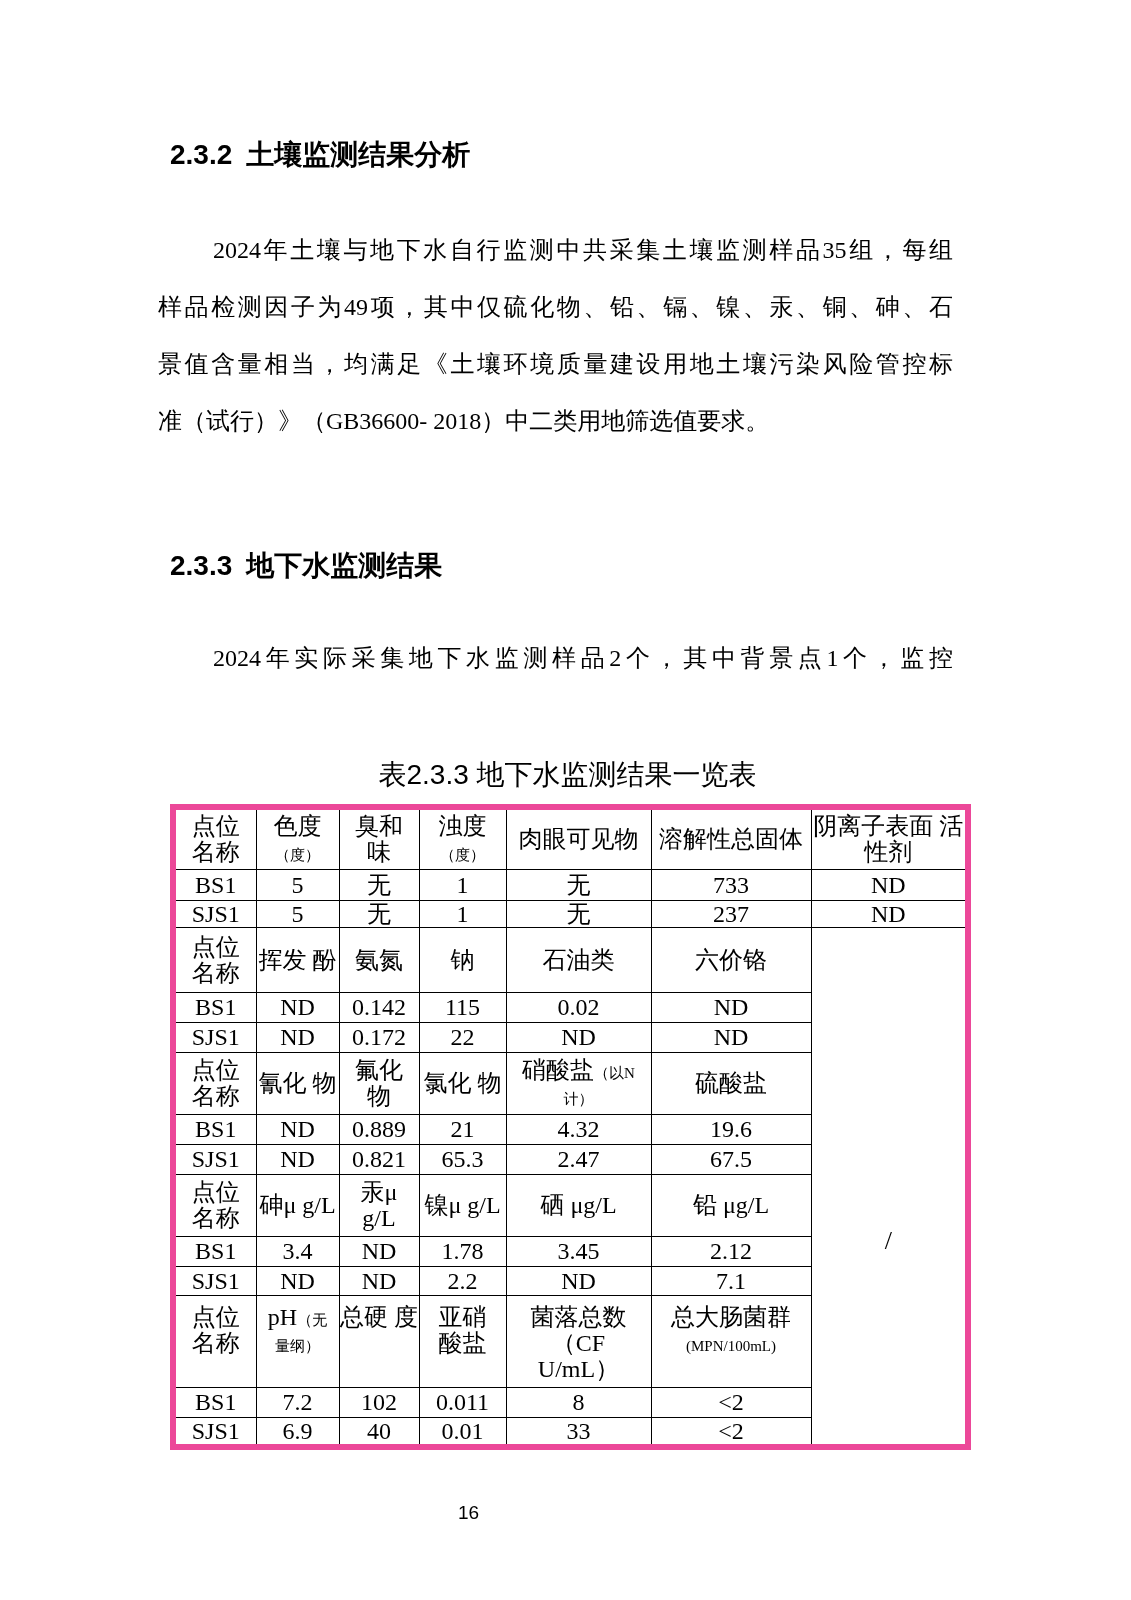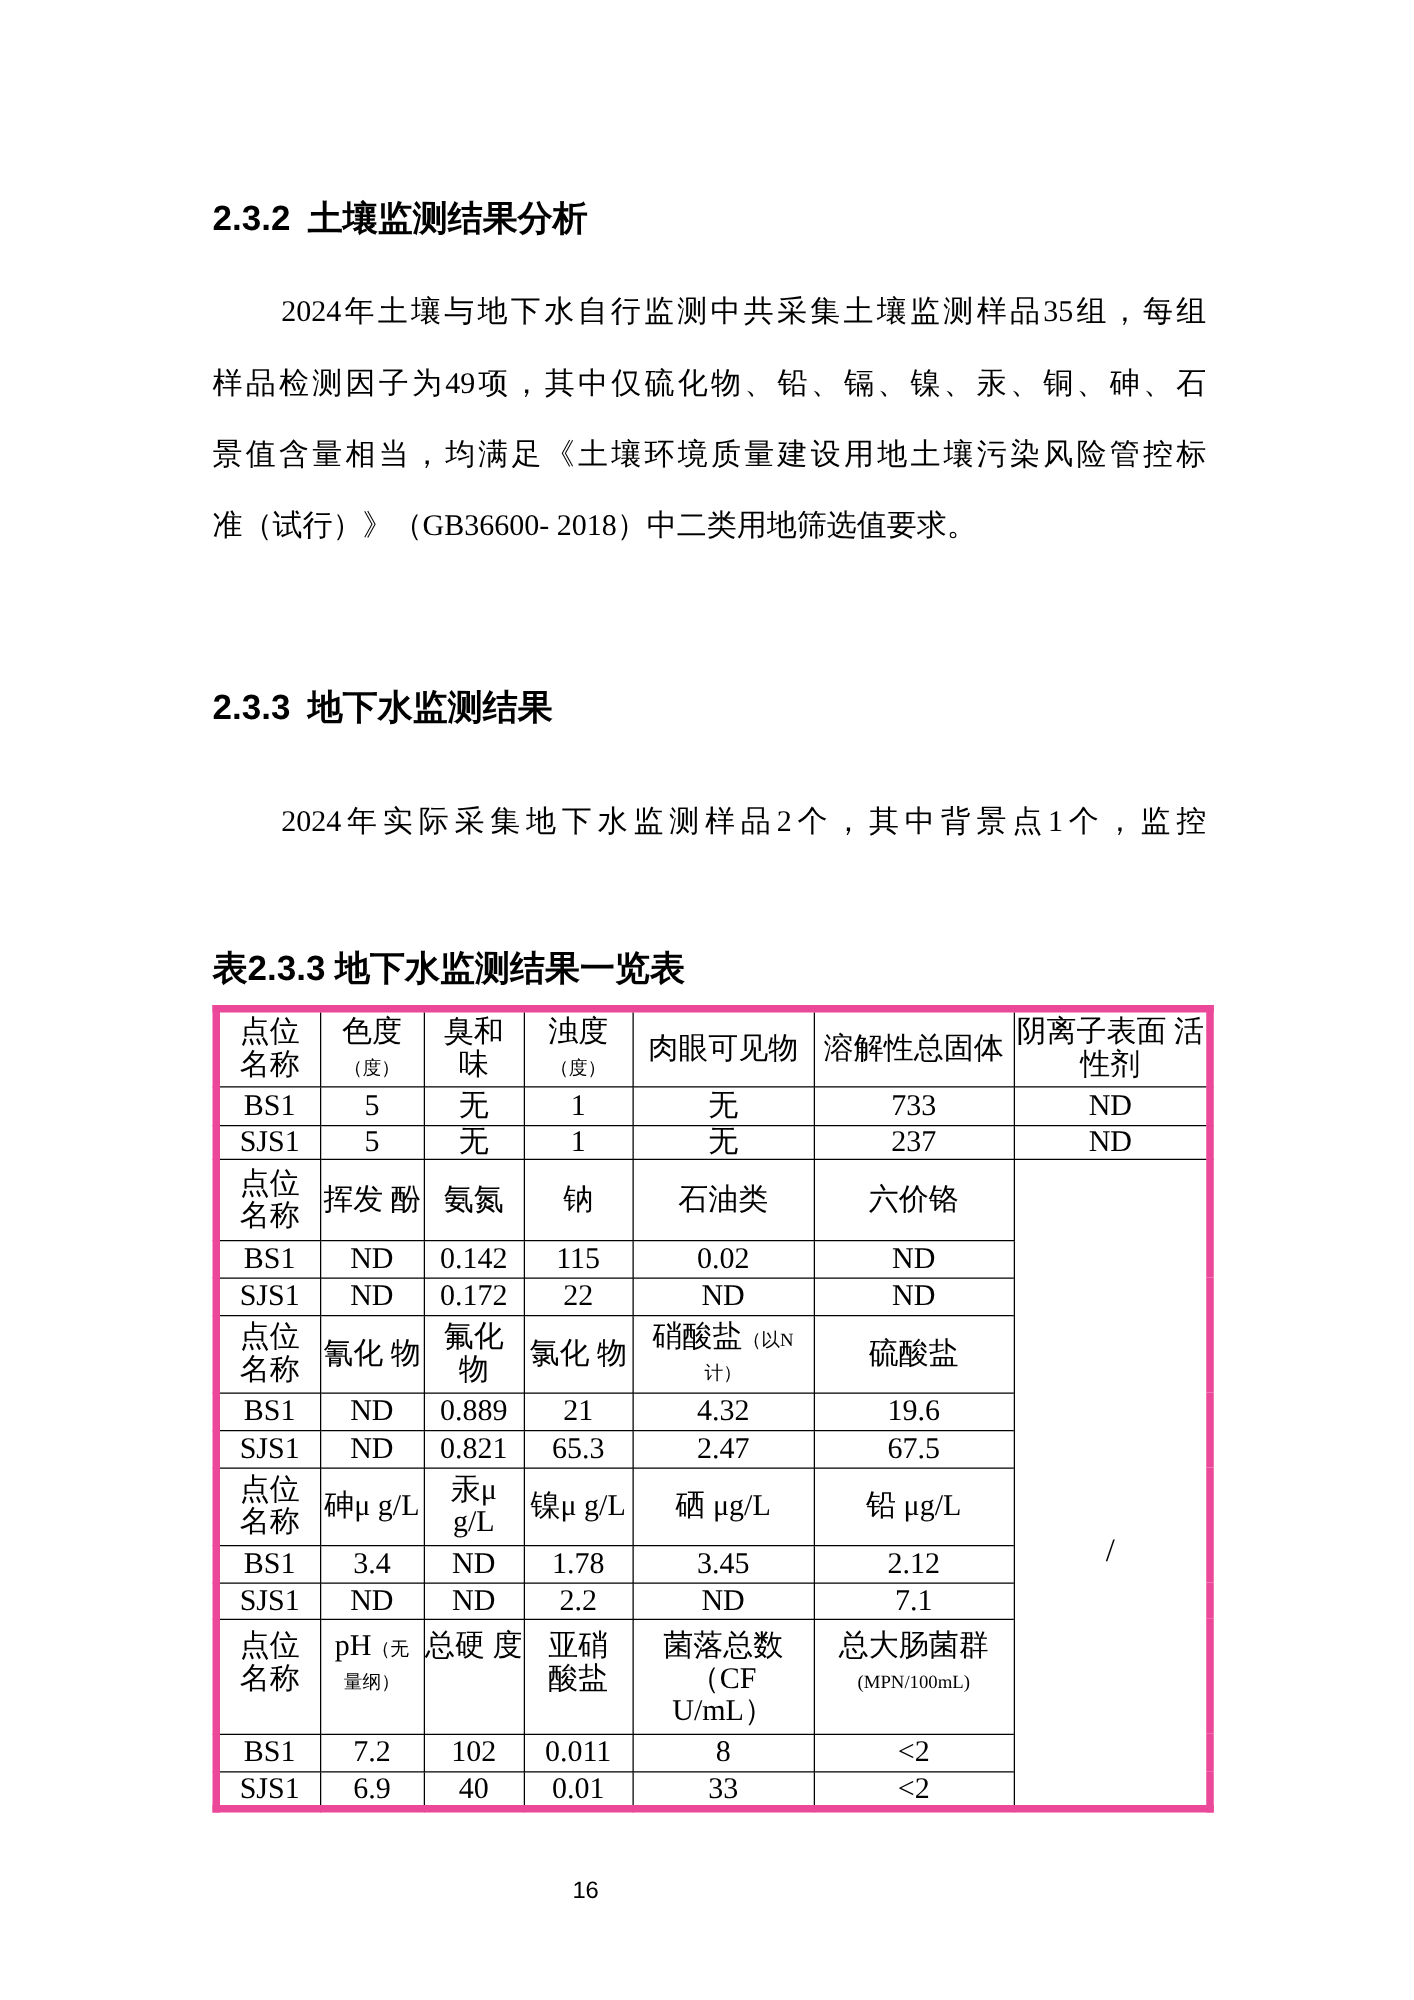--- a/index.html
+++ b/index.html
@@ -6,33 +6,33 @@
   body{
     width:1131px;height:1600px;position:relative;overflow:hidden;
     font-family:"Liberation Serif","DejaVu Serif",serif;color:#000;
   }
   .heading{
     position:absolute;left:170px;width:795px;
     font-family:"Liberation Sans","DejaVu Sans",sans-serif;
     font-weight:bold;font-size:28px;line-height:30px;white-space:nowrap;
   }
   .heading .hnum{letter-spacing:0px;margin-right:14px;}
-  .para{position:absolute;left:170px;width:795px;}
+  .para{position:absolute;left:158px;width:795px;}
   .pline{
     width:795px;line-height:57px;font-size:24px;
     text-align:justify;text-align-last:justify;text-justify:inter-ideograph;
     white-space:normal;
   }
   .pline.lastline{text-align-last:left;}
   .pline .sub{font-size:14px;vertical-align:-5px;}
   .indent{text-indent:55px;}
   .table-title{
-    position:absolute;left:170px;top:760px;width:795px;text-align:left;
+    position:absolute;left:170px;top:760px;width:795px;text-align:center;
     font-family:"Liberation Sans","DejaVu Sans",sans-serif;
-    font-weight:bold;font-size:28px;line-height:30px;
+    font-weight:normal;font-size:28px;line-height:30px;
   }
   table.results{
     position:absolute;left:170px;top:804px;
     border-collapse:collapse;table-layout:fixed;width:795px;
     border:6px solid #ec4899;
   }
   table.results td{
     border:1px solid #000;padding:0;text-align:center;vertical-align:middle;
     font-size:24px;line-height:26px;overflow:hidden;
   }
@@ -40,21 +40,21 @@
   table.results tr.toprow td{vertical-align:top;padding-top:8px;}
   table.results td.slash-cell{vertical-align:top;padding-top:300px;font-size:26px;}
   .pagenum{
     position:absolute;left:0;top:1502px;width:937px;text-align:center;
     font-family:"Liberation Sans","DejaVu Sans",sans-serif;font-size:19px;
   }
 </style>
 </head>
 <body>
 
-<div class="heading" style="top:160px">
+<div class="heading" style="top:140px">
   <span class="hnum">2.3.2</span><span>土壤监测结果分析</span>
 </div>
 <div class="para" style="top:222px">
   <div class="pline indent"><span>2024年土壤与地下水自行监测中共采集土壤监测样品35组，每组</span></div>
   <div class="pline"><span>样品检测因子为49项，其中仅硫化物、铅、镉、镍、汞、铜、砷、石</span></div>
   <div class="pline"><span>景值含量相当，均满足《土壤环境质量建设用地土壤污染风险管控标</span></div>
   <div class="pline lastline"><span>准（试行）》（GB36600- 2018）中二类用地筛选值要求。</span></div>
 </div>
 
 <div class="heading" style="top:551px">

